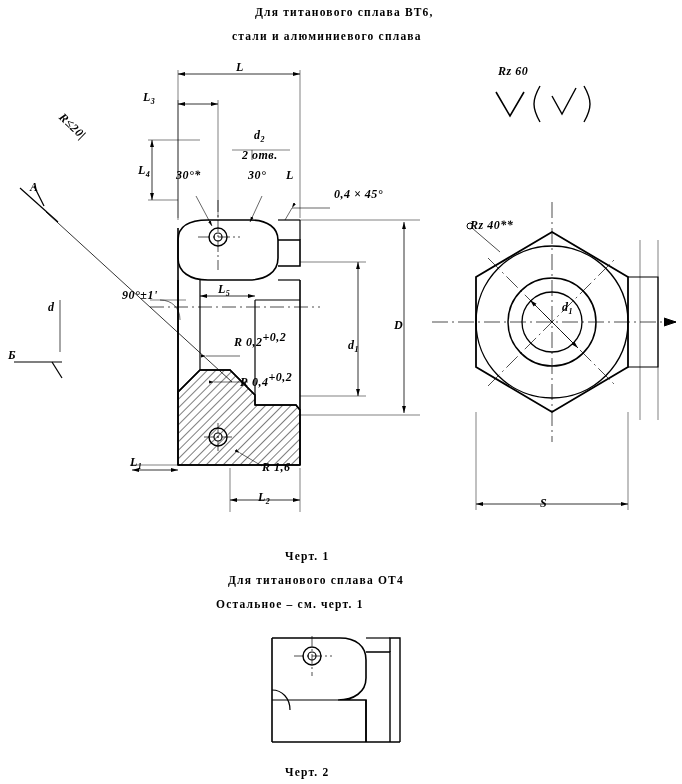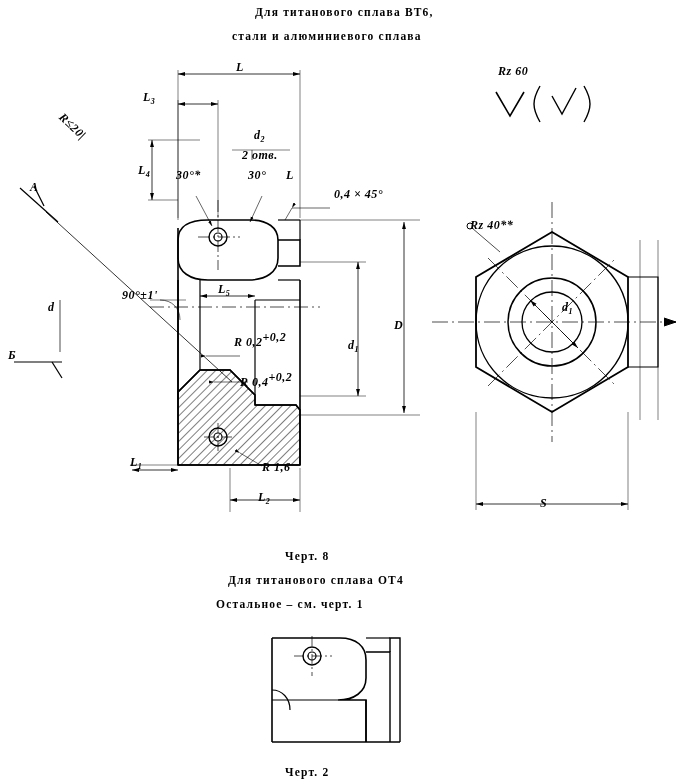--- a/index.html
+++ b/index.html
@@ -260,18 +260,18 @@
   <div class="txt ital" style="left:130px; top:455px;text-align:right;"><span>L</span><span class="sub">1</span></div>
   <div class="txt ital" style="left:258px; top:490px;"><span>L</span><span class="sub">2</span></div>
 
   <div class="txt ital" style="left:348px; top:338px;"><span>d</span><span class="sub">1</span></div>
   <div class="txt ital" style="left:394px; top:318px;">D</div>
 
   <div class="txt ital" style="left:470px; top:218px;">Rz 40**</div>
   <div class="txt ital" style="left:562px; top:300px;"><span>d</span><span class="sub">1</span></div>
   <div class="txt ital" style="left:540px; top:496px;">S</div>
 
-  <div class="txt hdr" style="left:285px; top:550px;">Черт. 8</div>
+  <div class="txt hdr" style="left:285px; top:550px;">Черт. 1</div>
   <div class="txt hdr" style="left:228px; top:574px;">Для титанового сплава ОТ4</div>
   <div class="txt hdr" style="left:216px; top:598px;">Остальное – см. черт. 1</div>
   <div class="txt hdr" style="left:285px; top:766px;">Черт. 2</div>
 
 </div>
 
 </body></html>

